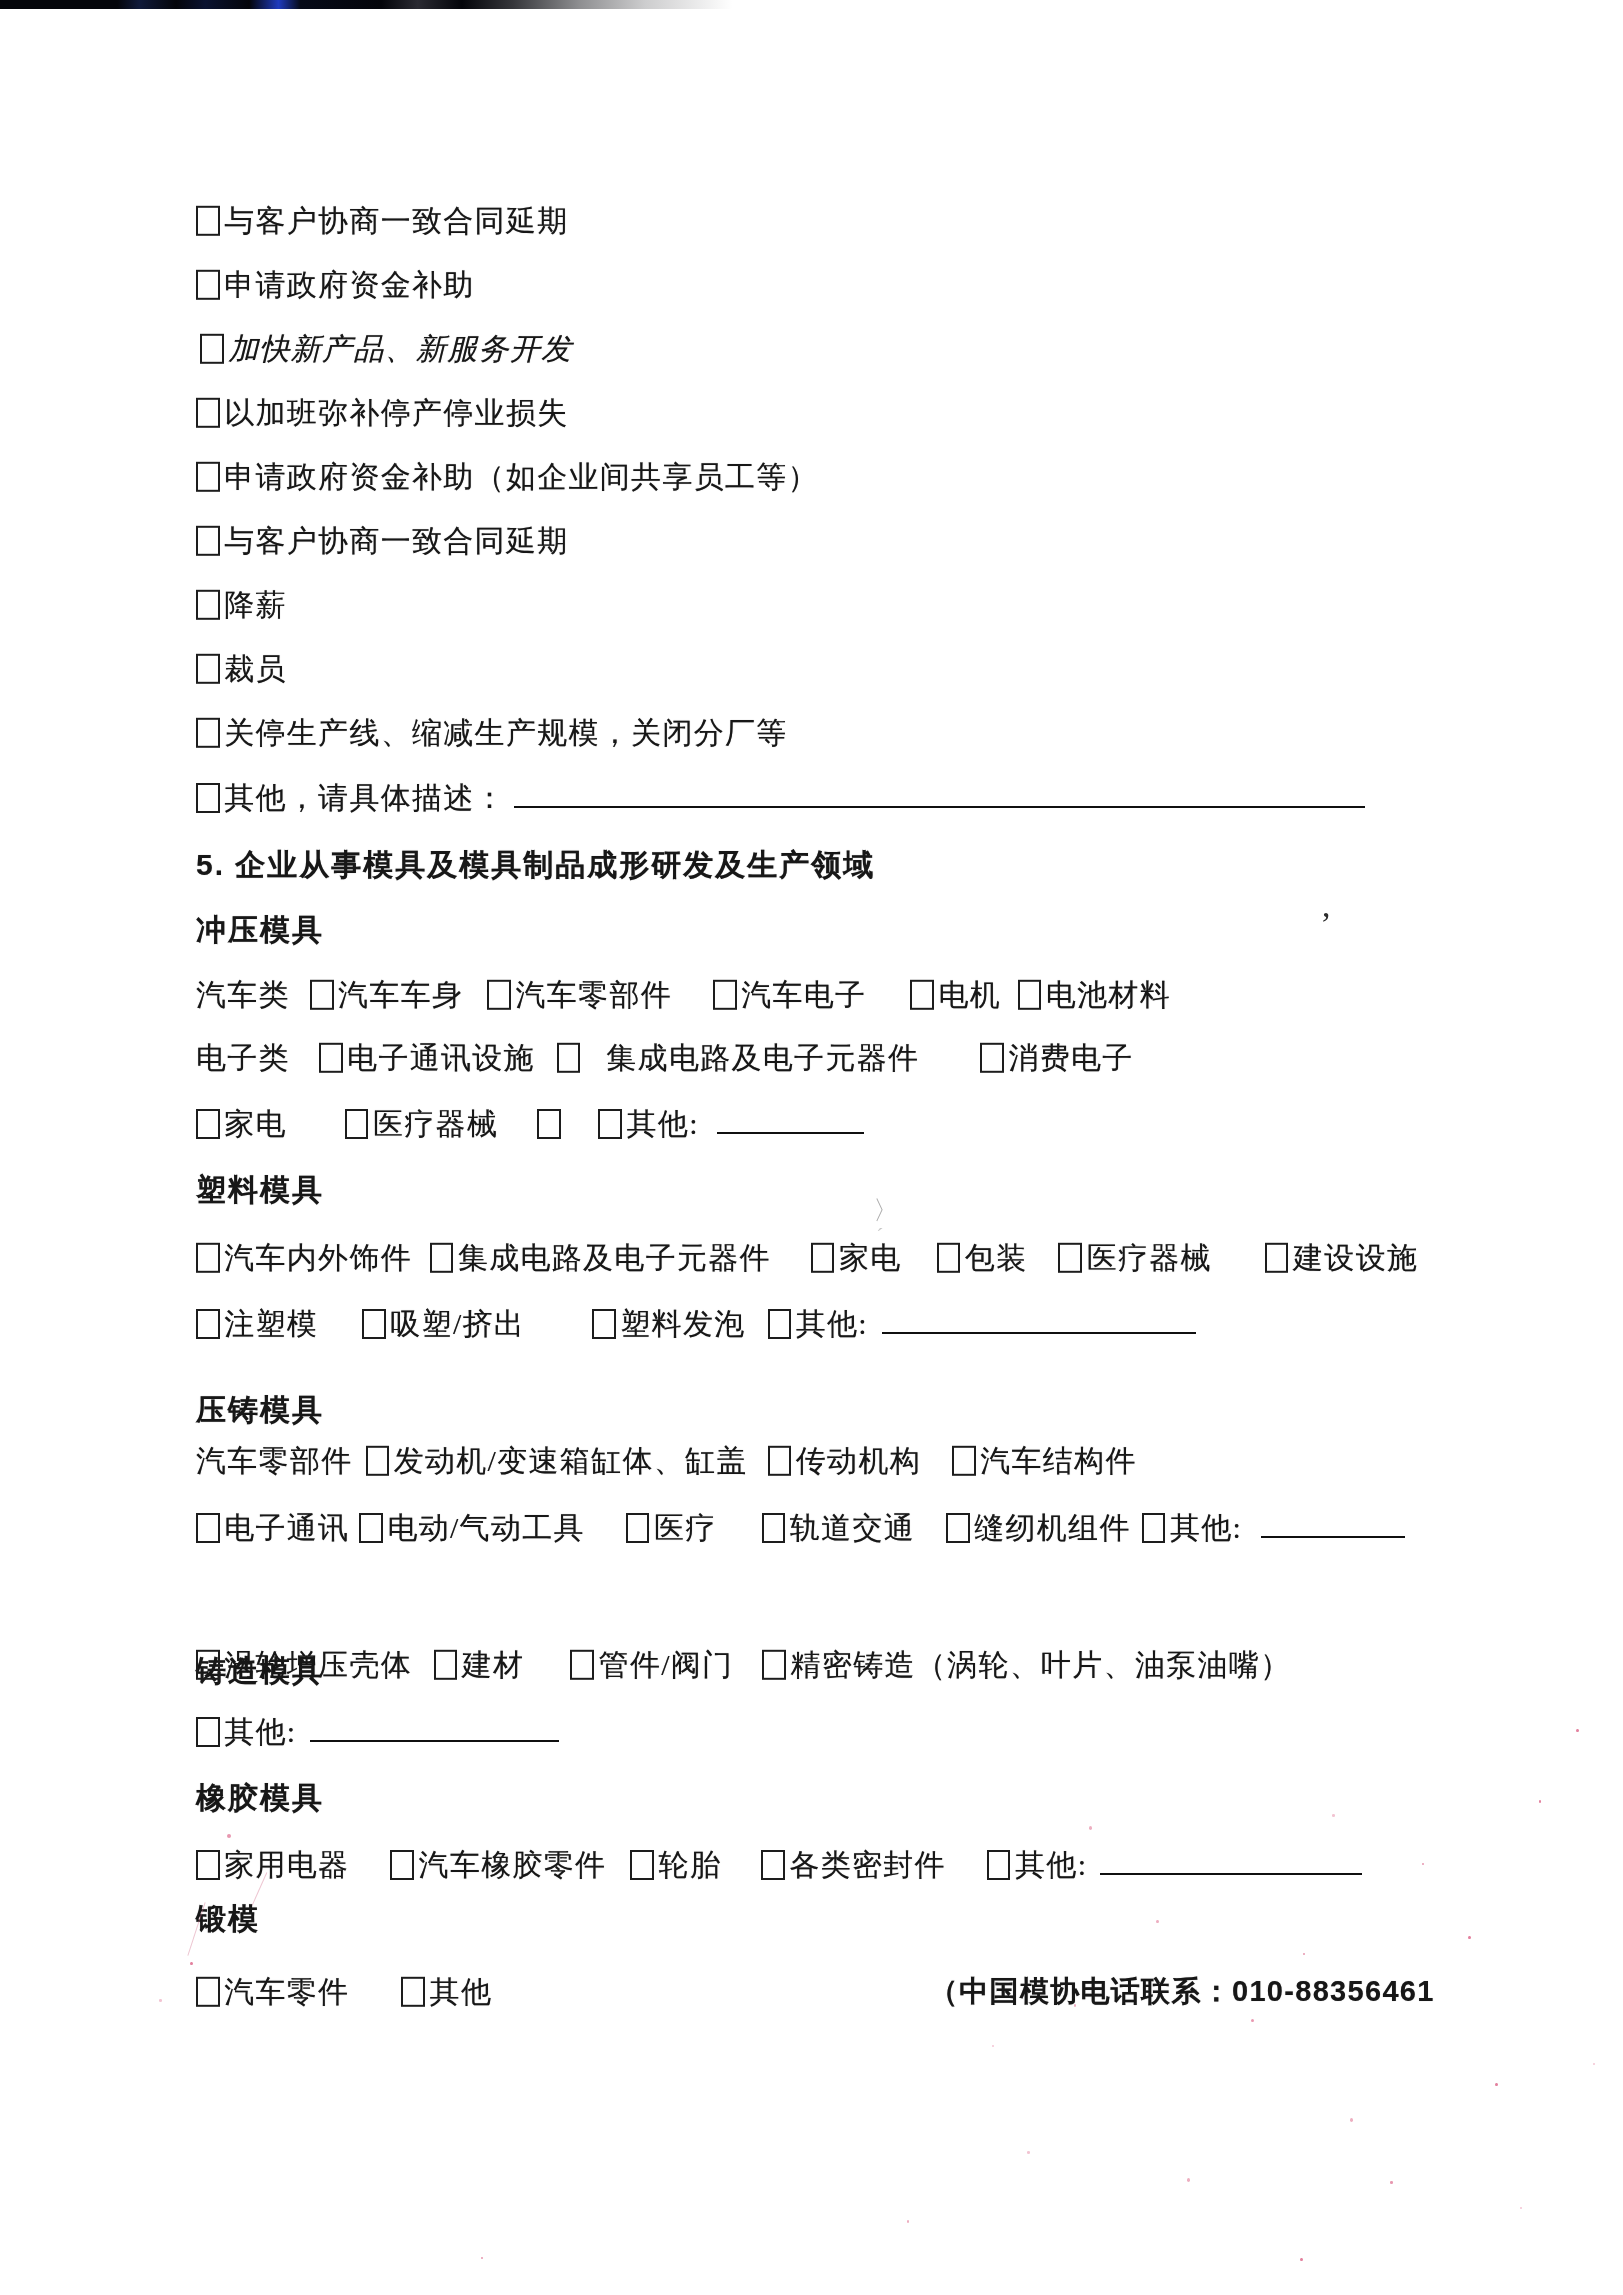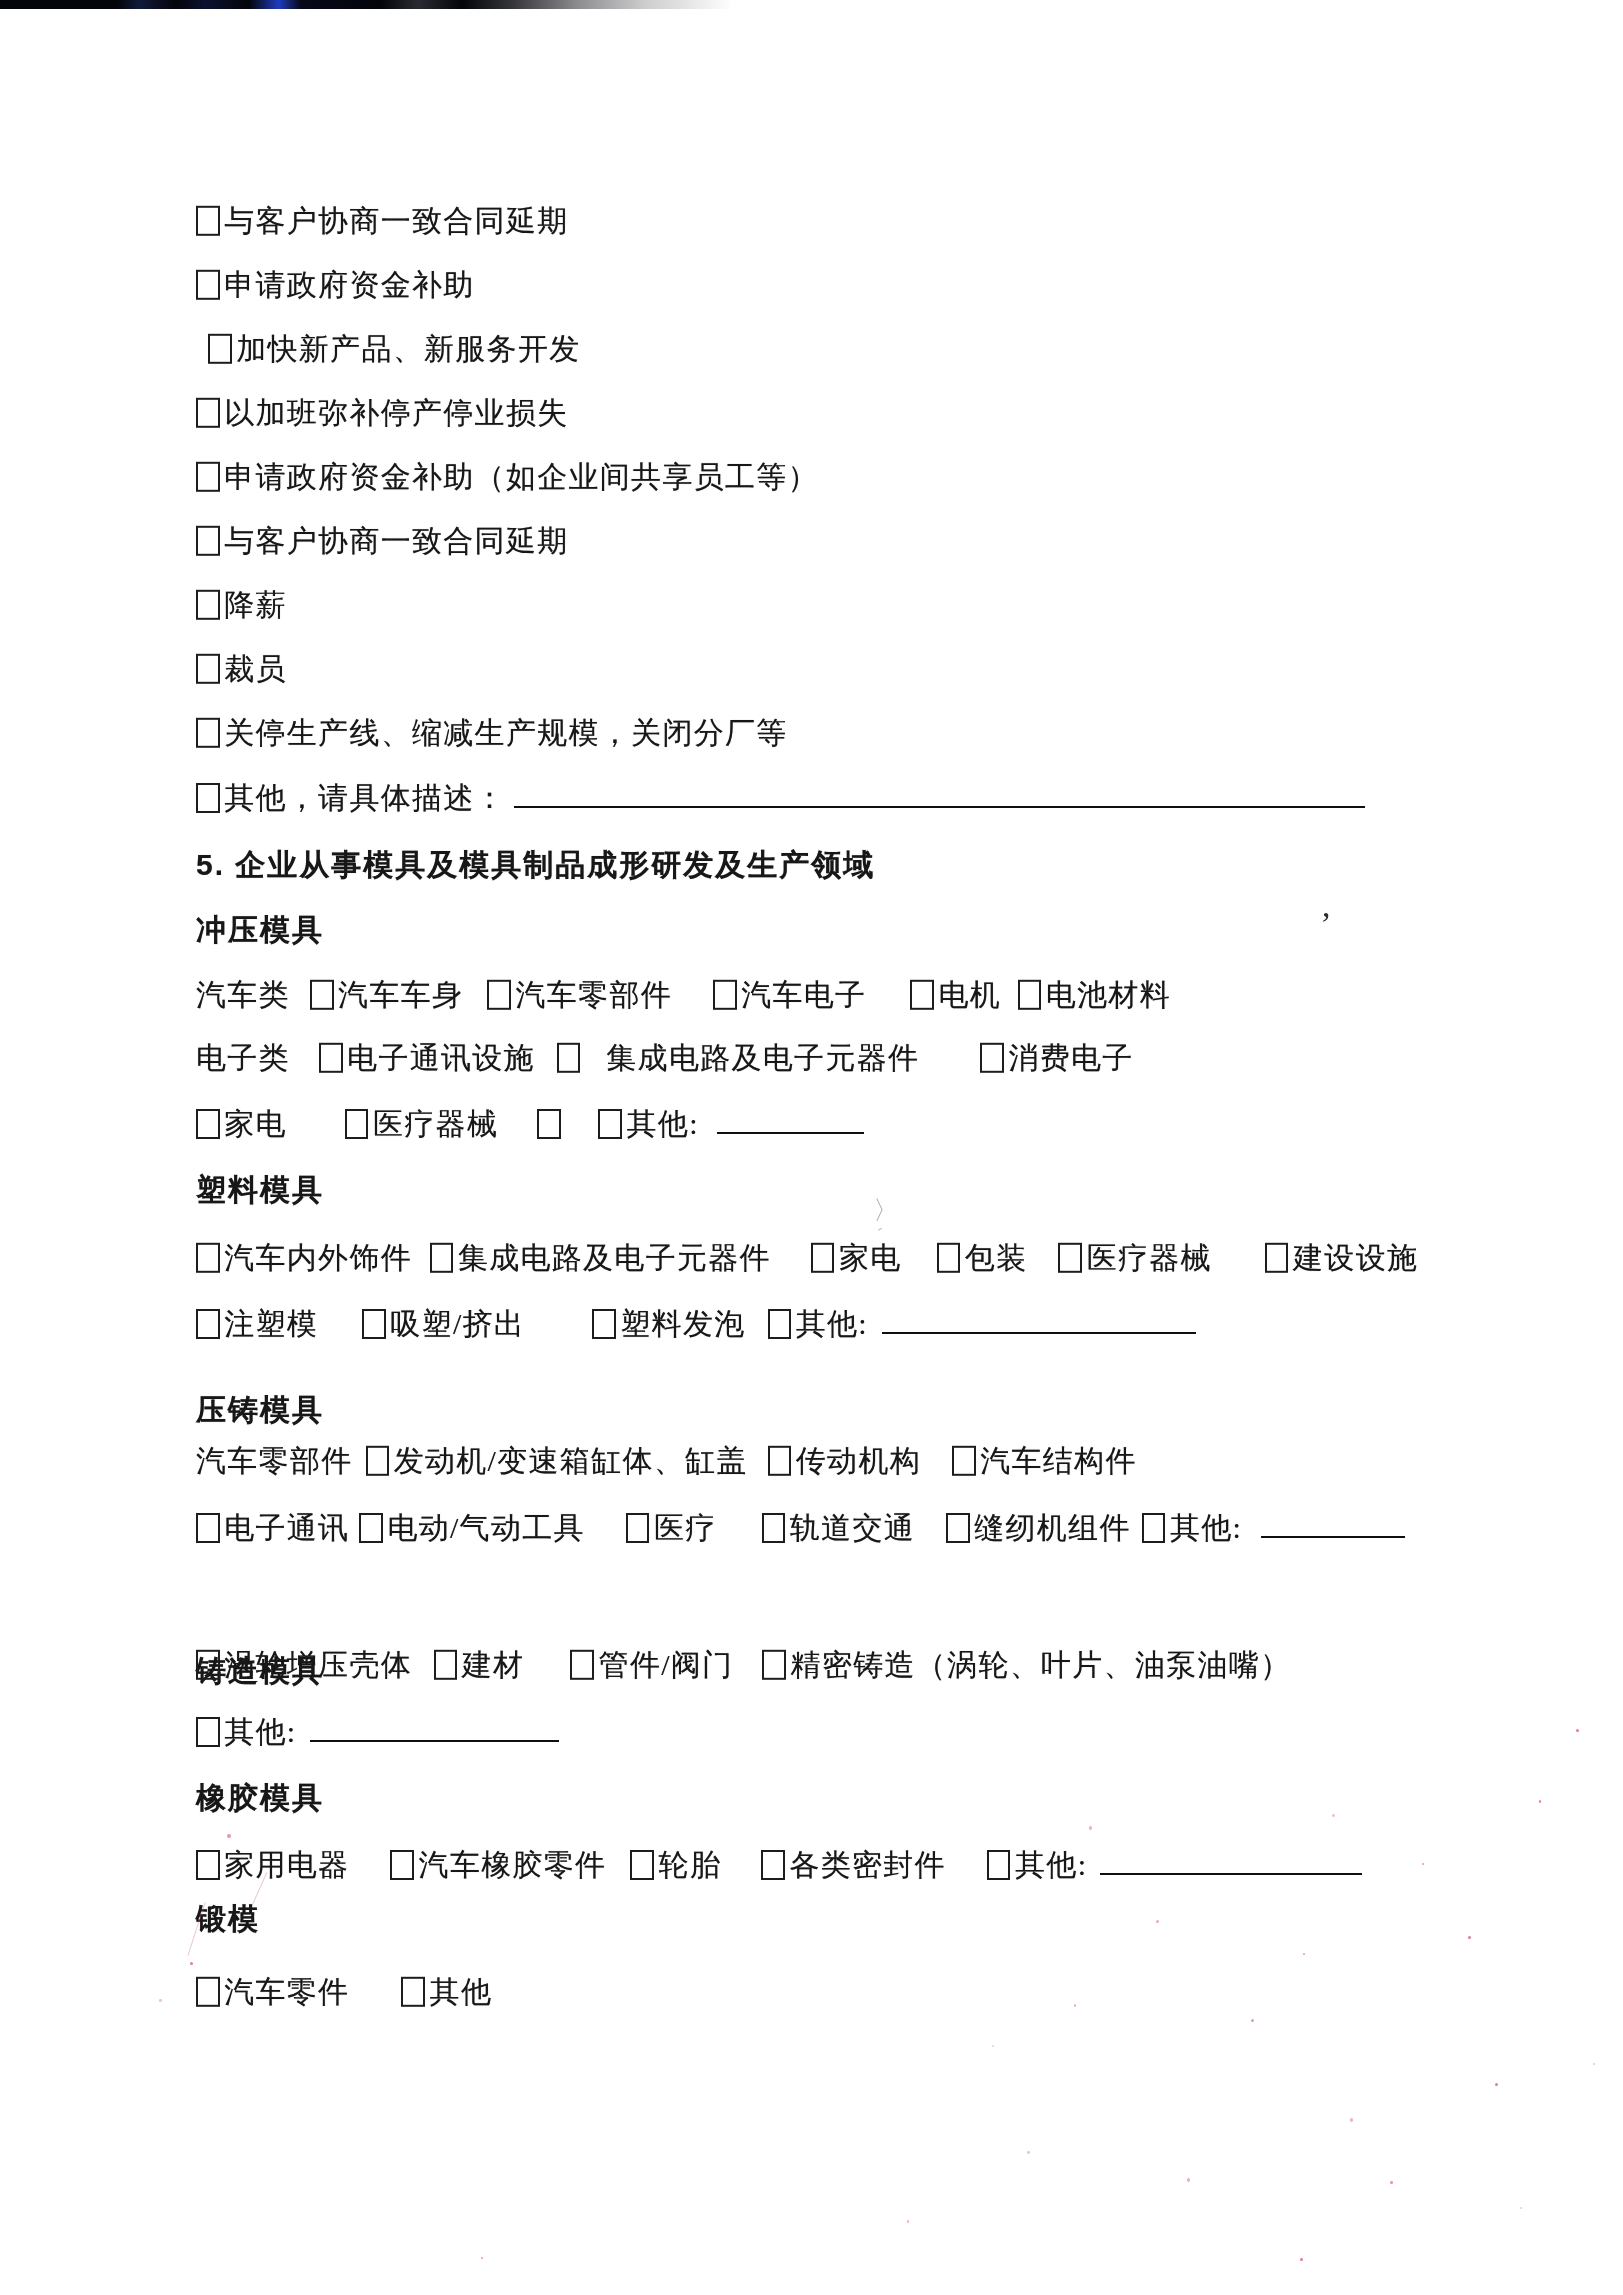--- a/index.html
+++ b/index.html
@@ -48,21 +48,21 @@
   .stray{position:absolute;transform:translate(-50%,-50%);}
 </style>
 </head>
 <body>
 
 <div id="page">
   <div id="scan-bar"></div>
   <div id="content">
       <div class="row" style="top: 221px; left: 196px;"><span class="opt"><span class="cb"></span><span class="lbl">与客户协商一致合同延期</span></span></div>
       <div class="row" style="top: 285px; left: 196px;"><span class="opt"><span class="cb"></span><span class="lbl">申请政府资金补助</span></span></div>
-      <div class="row" style="top: 349px; left: 208px;"><span class="opt"><span class="cb"></span><span class="lbl">加快新产品、新服务开发</span></span></div>
+      <div class="row" style="top: 349px; left: 200px; font-style: italic;"><span class="opt"><span class="cb"></span><span class="lbl">加快新产品、新服务开发</span></span></div>
       <div class="row" style="top: 413px; left: 196px;"><span class="opt"><span class="cb"></span><span class="lbl">以加班弥补停产停业损失</span></span></div>
       <div class="row" style="top: 477px; left: 196px;"><span class="opt"><span class="cb"></span><span class="lbl">申请政府资金补助（如企业间共享员工等）</span></span></div>
       <div class="row" style="top: 541px; left: 196px;"><span class="opt"><span class="cb"></span><span class="lbl">与客户协商一致合同延期</span></span></div>
       <div class="row" style="top: 605px; left: 196px;"><span class="opt"><span class="cb"></span><span class="lbl">降薪</span></span></div>
       <div class="row" style="top: 669px; left: 196px;"><span class="opt"><span class="cb"></span><span class="lbl">裁员</span></span></div>
       <div class="row" style="top: 733px; left: 196px;"><span class="opt"><span class="cb"></span><span class="lbl">关停生产线、缩减生产规模，关闭分厂等</span></span></div>
       <div class="row" style="top: 797px; left: 196px;"><span class="opt"><span class="cb"></span><span class="lbl">其他，请具体描述：</span></span><span class="blank" style="width: 851px; margin-left: 7.9px;"></span></div>
       <div class="row heading" style="top: 865px; left: 196px;"><span class="lbl">5. 企业从事模具及模具制品成形研发及生产领域</span></div>
       <div class="row heading" style="top: 930px; left: 196px;"><span class="lbl">冲压模具</span></div>
       <div class="row" style="top: 995px; left: 196px;"><span class="lbl">汽车类</span><span class="opt" style="margin-left: 20px;"><span class="cb"></span><span class="lbl">汽车车身</span></span><span class="opt" style="margin-left: 24px;"><span class="cb"></span><span class="lbl">汽车零部件</span></span><span class="opt" style="margin-left: 41px;"><span class="cb"></span><span class="lbl">汽车电子</span></span><span class="opt" style="margin-left: 44px;"><span class="cb"></span><span class="lbl">电机</span></span><span class="opt" style="margin-left: 16.4px;"><span class="cb"></span><span class="lbl">电池材料</span></span></div>
@@ -75,20 +75,21 @@
       <div class="row" style="top: 1461px; left: 196px;"><span class="lbl">汽车零部件</span><span class="opt" style="margin-left: 13px;"><span class="cb"></span><span class="lbl">发动机/变速箱缸体、缸盖</span></span><span class="opt" style="margin-left: 20px;"><span class="cb"></span><span class="lbl">传动机构</span></span><span class="opt" style="margin-left: 31px;"><span class="cb"></span><span class="lbl">汽车结构件</span></span></div>
       <div class="row" style="top: 1527px; left: 196px;"><span class="opt"><span class="cb"></span><span class="lbl">电子通讯</span></span><span class="opt" style="margin-left: 9.8px;"><span class="cb"></span><span class="lbl">电动/气动工具</span></span><span class="opt" style="margin-left: 41px;"><span class="cb"></span><span class="lbl">医疗</span></span><span class="opt" style="margin-left: 45px;"><span class="cb"></span><span class="lbl">轨道交通</span></span><span class="opt" style="margin-left: 31px;"><span class="cb"></span><span class="lbl">缝纫机组件</span></span><span class="opt" style="margin-left: 11px;"><span class="cb"></span><span class="lbl">其他:</span></span><span class="blank" style="width: 144px; margin-left: 19px;"></span></div>
       <div class="row heading" style="top: 1671px; left: 196px;"><span class="lbl">铸造模具</span></div>
       <div class="row" style="top: 1665px; left: 196px;"><span class="opt"><span class="cb"></span><span class="lbl">涡轮增压壳体</span></span><span class="opt" style="margin-left: 21.6px;"><span class="cb"></span><span class="lbl">建材</span></span><span class="opt" style="margin-left: 46px;"><span class="cb"></span><span class="lbl">管件/阀门</span></span><span class="opt" style="margin-left: 29px;"><span class="cb"></span><span class="lbl">精密铸造（涡轮、叶片、油泵油嘴）</span></span></div>
       <div class="row" style="top: 1731px; left: 196px;"><span class="opt"><span class="cb"></span><span class="lbl">其他:</span></span><span class="blank" style="width: 249px; margin-left: 13.7px;"></span></div>
       <div class="row heading" style="top: 1798px; left: 196px;"><span class="lbl">橡胶模具</span></div>
       <div class="row" style="top: 1864px; left: 196px;"><span class="opt"><span class="cb"></span><span class="lbl">家用电器</span></span><span class="opt" style="margin-left: 41px;"><span class="cb"></span><span class="lbl">汽车橡胶零件</span></span><span class="opt" style="margin-left: 24px;"><span class="cb"></span><span class="lbl">轮胎</span></span><span class="opt" style="margin-left: 40px;"><span class="cb"></span><span class="lbl">各类密封件</span></span><span class="opt" style="margin-left: 41px;"><span class="cb"></span><span class="lbl">其他:</span></span><span class="blank" style="width: 262px; margin-left: 12.4px;"></span></div>
       <div class="row heading" style="top: 1919px; left: 196px;"><span class="lbl">锻模</span></div>
       <div class="row" style="top: 1992px; left: 196px;"><span class="opt"><span class="cb"></span><span class="lbl">汽车零件</span></span><span class="opt" style="margin-left: 52px;"><span class="cb"></span><span class="lbl">其他</span></span></div>
     </div>
+  <div class="footer-line" id="contact-line1" style="left: 929px; top: 1992px;">（中国模协电话联系：010-88356461</div>
   <div id="noise">
       <span class="speck" style="left: 1332px; top: 1814px; width: 2.6px; height: 2.6px; background: rgb(217, 87, 126); opacity: 0.35;"></span>
       <span class="speck" style="left: 1089px; top: 1826px; width: 3.3px; height: 3.9px; background: rgb(217, 87, 126); opacity: 0.48;"></span>
       <span class="speck" style="left: 227px; top: 1834px; width: 3.9px; height: 3.9px; background: rgb(217, 87, 126); opacity: 0.61;"></span>
       <span class="speck" style="left: 190px; top: 1962px; width: 2.6px; height: 3.3px; background: rgb(217, 87, 126); opacity: 0.74;"></span>
       <span class="speck" style="left: 159px; top: 1999px; width: 2.6px; height: 2.6px; background: rgb(217, 87, 126); opacity: 0.35;"></span>
       <span class="speck" style="left: 1156px; top: 1920px; width: 2.6px; height: 3.3px; background: rgb(217, 87, 126); opacity: 0.48;"></span>
       <span class="speck" style="left: 1251px; top: 2019px; width: 3.3px; height: 3.3px; background: rgb(217, 87, 126); opacity: 0.61;"></span>
       <span class="speck" style="left: 1495px; top: 2083px; width: 2.6px; height: 3.3px; background: rgb(217, 87, 126); opacity: 0.74;"></span>
       <span class="speck" style="left: 1027px; top: 2151px; width: 2.6px; height: 2.6px; background: rgb(217, 87, 126); opacity: 0.35;"></span>

